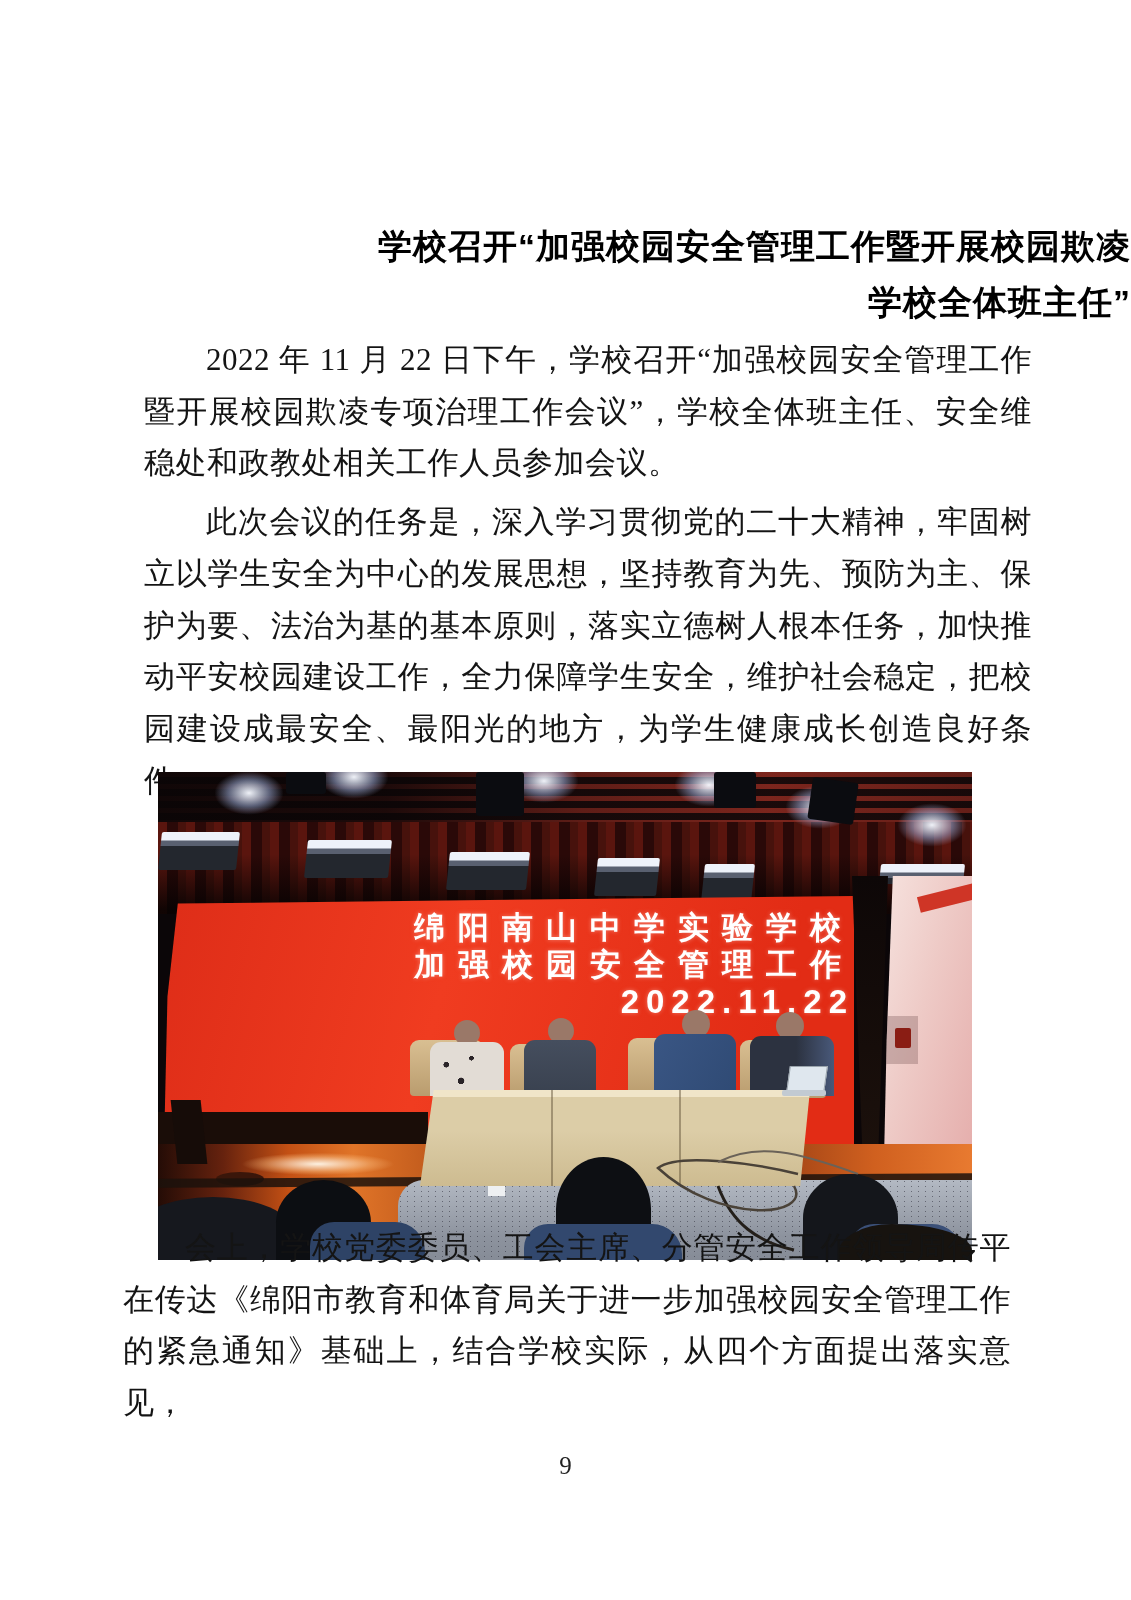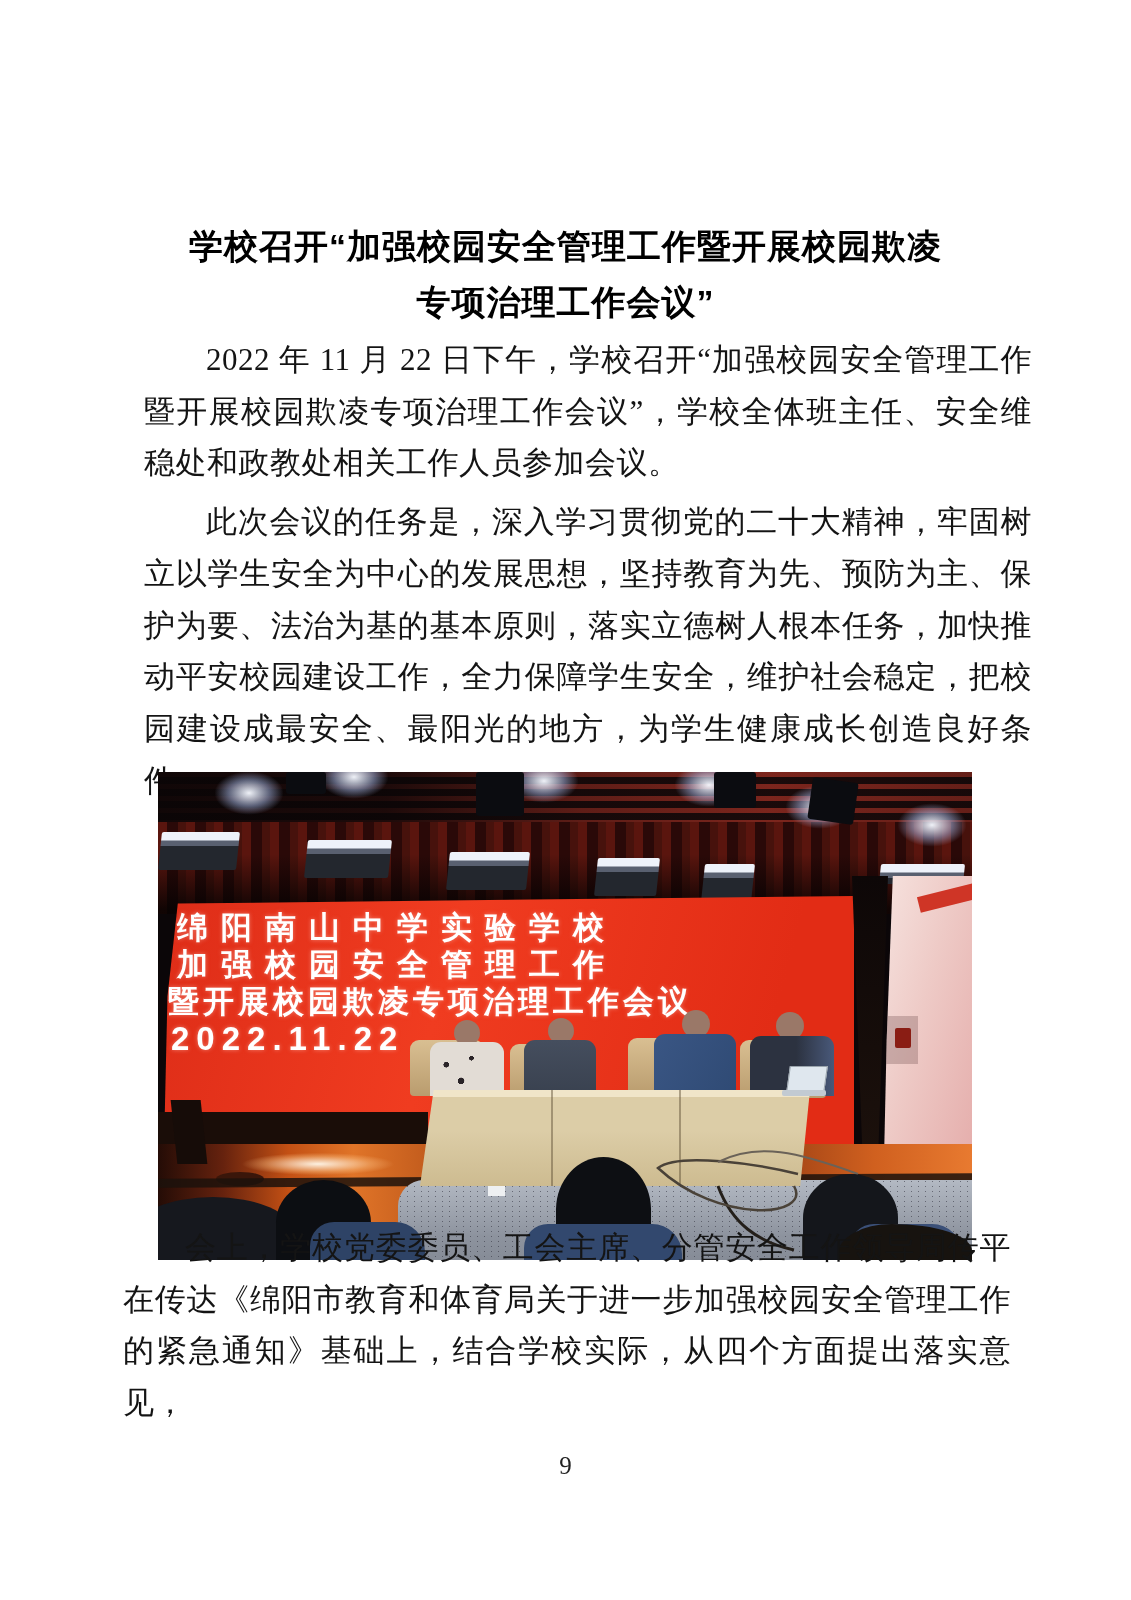--- a/index.html
+++ b/index.html
@@ -4,21 +4,21 @@
 <style>
   * { margin:0; padding:0; box-sizing:border-box; }
   html,body { background:#ffffff; }
   .page {
     position:relative; width:1131px; height:1600px; background:#ffffff;
     overflow:hidden; font-family:"Liberation Serif", serif; color:#111;
   }
   
   .doc-title {
     position:absolute; left:0; top:218px; width:100%;
-    text-align:center; font-family:"Liberation Sans", sans-serif;
+    text-align:right; font-family:"Liberation Sans", sans-serif;
     font-weight:bold; font-size:34px; line-height:56px; color:#000;
     letter-spacing:1px;
   }
   .body-block { position:absolute; left:123px; width:888px; }
   .body-block-1 { top:334px;margin-left:21px; }
   .body-block-2 { top:1222px; }
   .body-block p {
     font-size:31px; line-height:51.7px; text-align:justify;
     text-indent:2em; color:#141414; letter-spacing:0.5px;
   }
@@ -57,21 +57,21 @@
     background:linear-gradient(180deg,#eef2fa 0 8px,#596070 9px 14px,#23272e 14px 100%);
   }
   .ph-screen {
     left:6px; top:124px; width:690px; height:252px;
     background:linear-gradient(105deg,#de2d18,#f03c20 40%,#e22c15 85%);
     clip-path:polygon(2% 3%,100% 0%,100% 100%,0% 100%,0.5% 40%);
     padding-top:13px;
   }
   .ph-line {
     position:static; display:block; color:#ffffff; font-weight:bold;
-    text-align:left; line-height:37px; font-size:31px;
+    text-align:right; line-height:37px; font-size:31px;
     letter-spacing:13px; text-indent:13px;
     font-family:"Liberation Sans", sans-serif;
     text-shadow:0 0 4px rgba(255,200,190,.5);
   }
   .ph-line-3 { letter-spacing:4px; text-indent:4px; }
   .ph-line-4 { font-size:33px; letter-spacing:7px; text-indent:7px; }
   .ph-underscreen { left:0; top:340px; width:270px; height:52px; background:#1a0d08; }
   .ph-gapcurtain {
     left:694px; top:104px; width:36px; height:286px;
     background:linear-gradient(180deg,#0d0707,#1c110c);
@@ -122,21 +122,21 @@
   .ph-aud { border-radius:50% 50% 0 0; }
   .ph-shoulder { border-radius:24px 30px 0 0; }
 </style>
 </head>
 <body>
 
 <div class="page">
 
   <div class="doc-title">
     <div>学校召开“加强校园安全管理工作暨开展校园欺凌</div>
-    <div>专项治理工作会议”</div>
+    <div>学校全体班主任”</div>
   </div>
 
   <div class="body-block body-block-1">
     <p>2022 年 11 月 22 日下午，学校召开“加强校园安全管理工作暨开展校园欺凌专项治理工作会议”，学校全体班主任、安全维稳处和政教处相关工作人员参加会议。</p>
     <p>此次会议的任务是，深入学习贯彻党的二十大精神，牢固树立以学生安全为中心的发展思想，坚持教育为先、预防为主、保护为要、法治为基的基本原则，落实立德树人根本任务，加快推动平安校园建设工作，全力保障学生安全，维护社会稳定，把校园建设成最安全、最阳光的地方，为学生健康成长创造良好条件。</p>
   </div>
 
   <figure class="photo">
 
     <div class="ph-slats"></div>
@@ -156,21 +156,20 @@
     <div class="ph-fixture" style="left:2px;top:60px;width:78px;"></div>
     <div class="ph-fixture" style="left:148px;top:68px;width:84px;"></div>
     <div class="ph-fixture" style="left:290px;top:80px;width:80px;"></div>
     <div class="ph-fixture" style="left:438px;top:86px;width:62px;"></div>
     <div class="ph-fixture" style="left:545px;top:92px;width:50px;"></div>
     <div class="ph-fixture" style="left:722px;top:92px;width:84px;height:20px;"></div>
 
     <div class="ph-screen">
       <span class="ph-line">绵阳南山中学实验学校</span>
       <span class="ph-line">加强校园安全管理工作</span>
-      <span class="ph-line ph-line-3">暨开展校园欺凌专项治理工作会议</span>
       <span class="ph-line ph-line-4">2022.11.22</span>
     </div>
     <div class="ph-underscreen"></div>
 
     <div class="ph-gapcurtain"></div>
     <div class="ph-wall">
       <div class="ph-wall-shadow"></div>
       <div class="ph-exit"></div>
     </div>
     <div class="ph-banner"></div>

